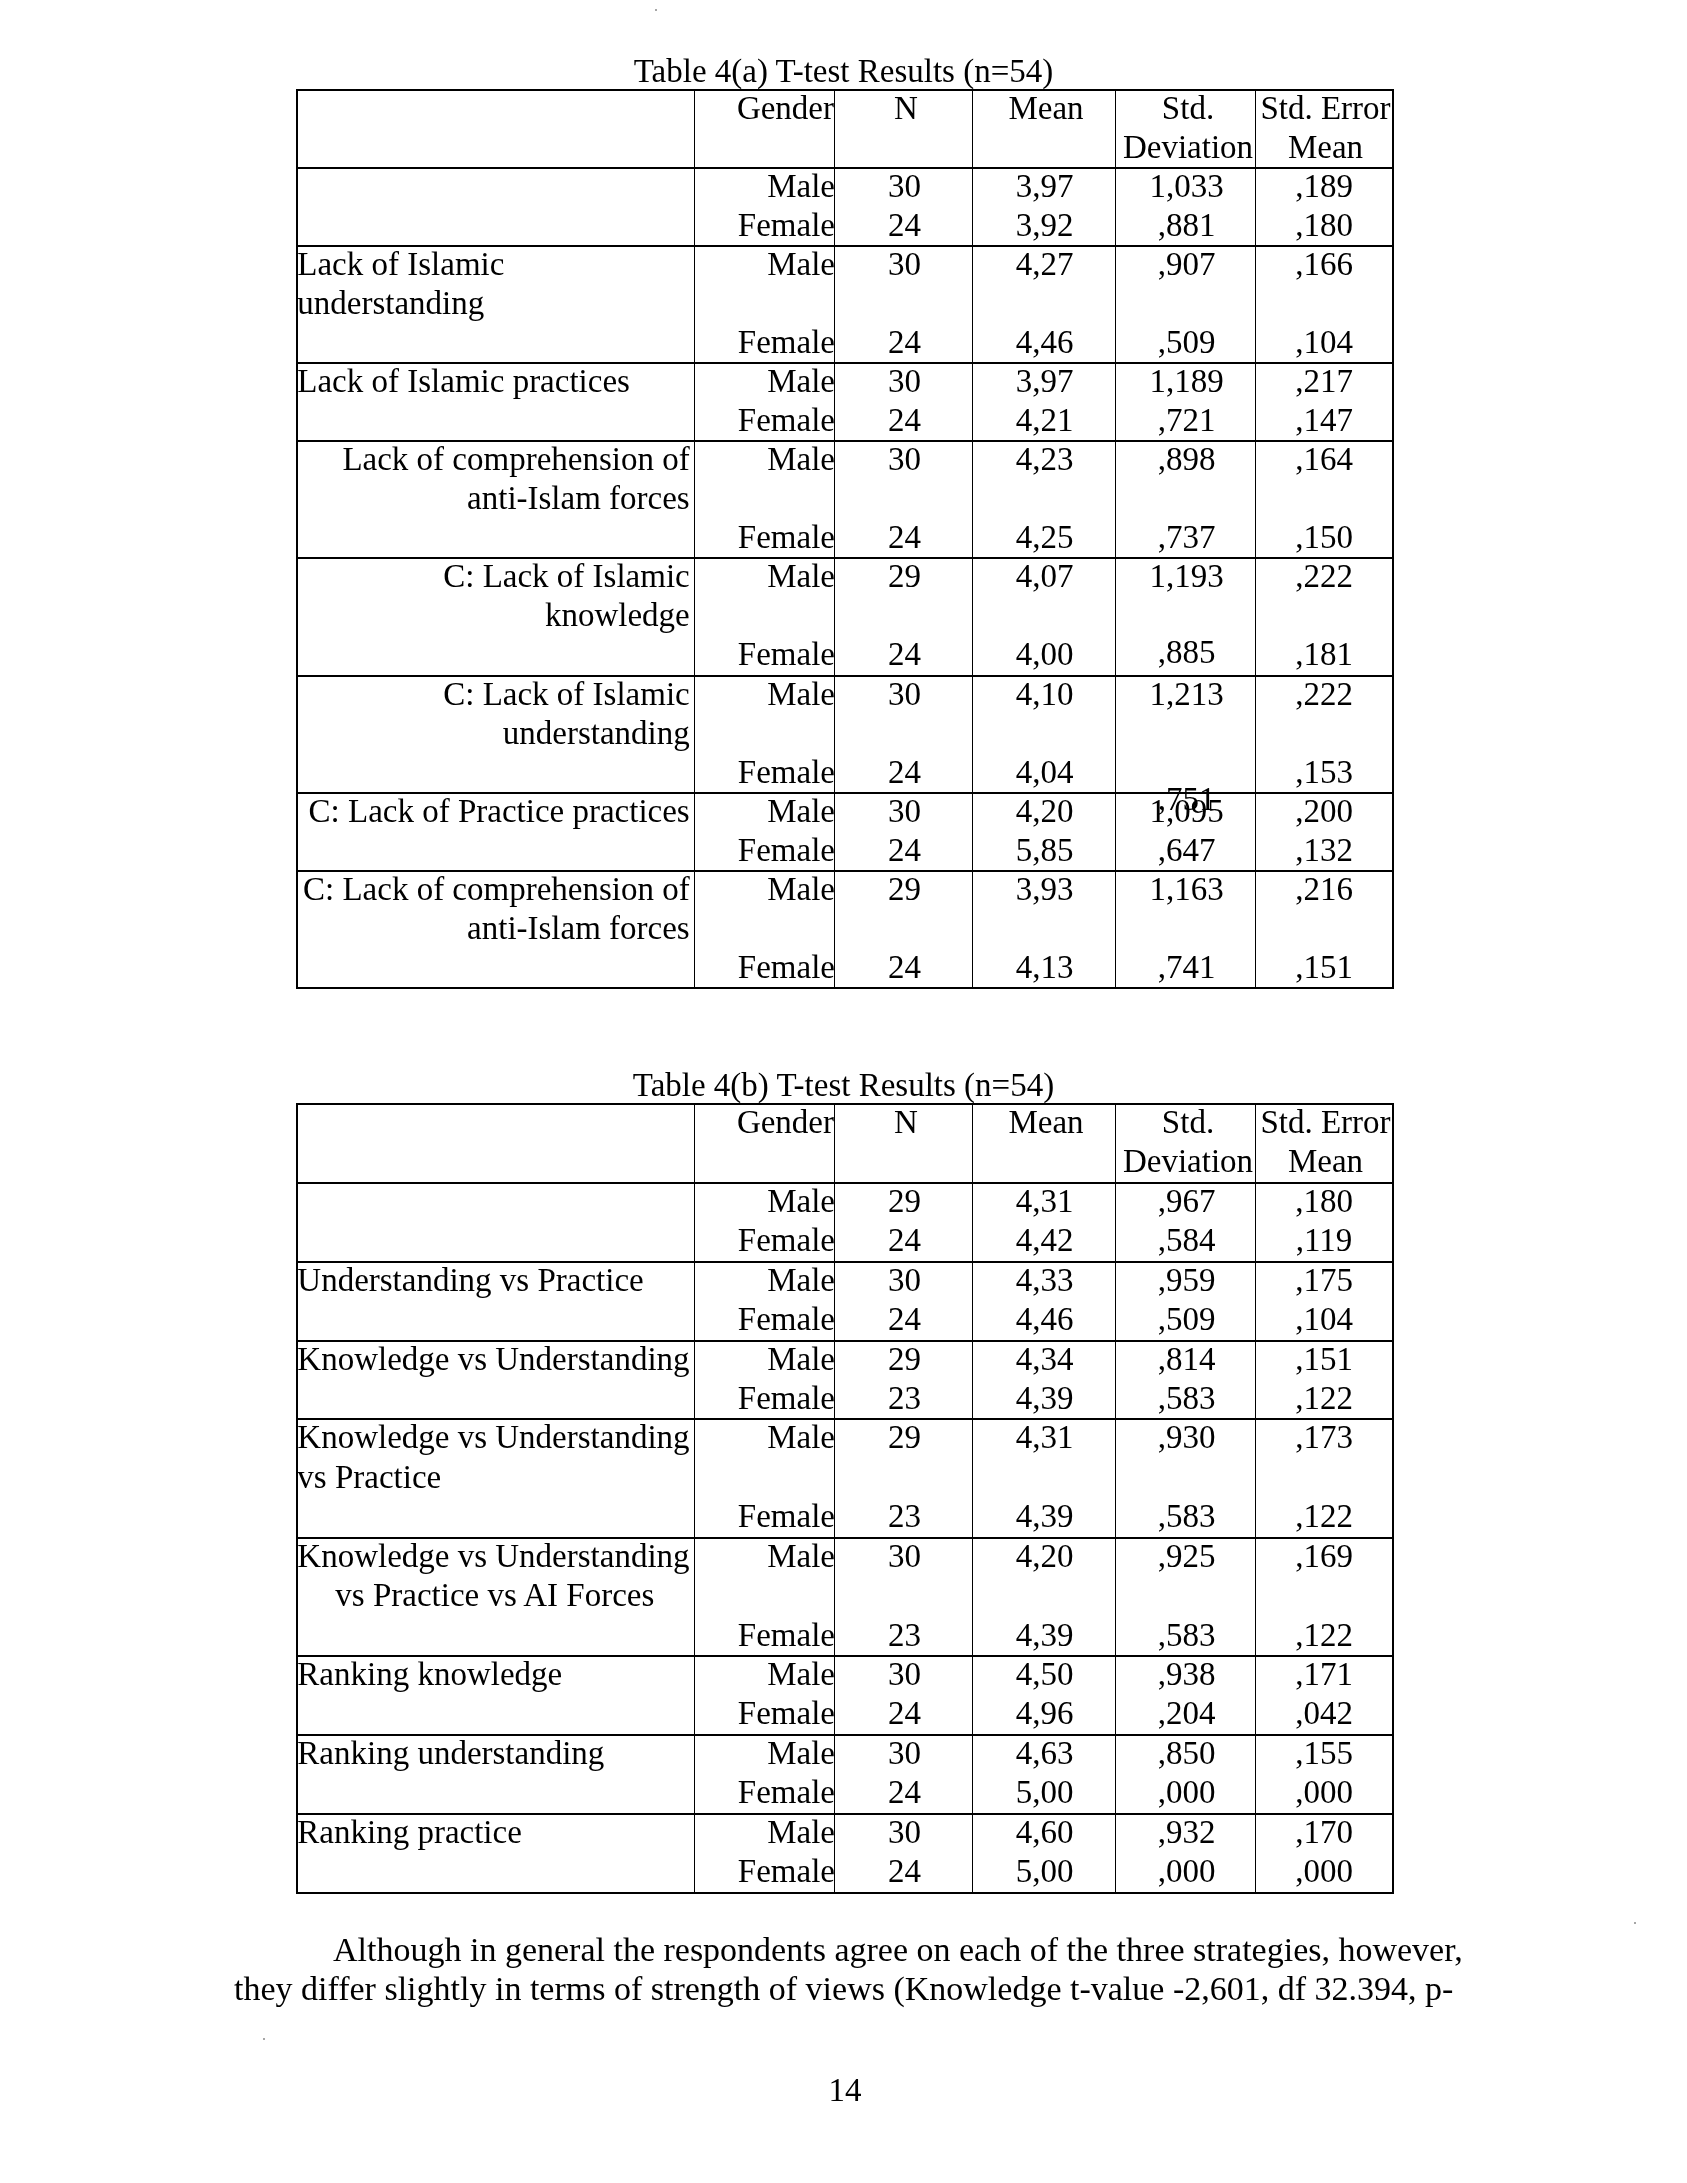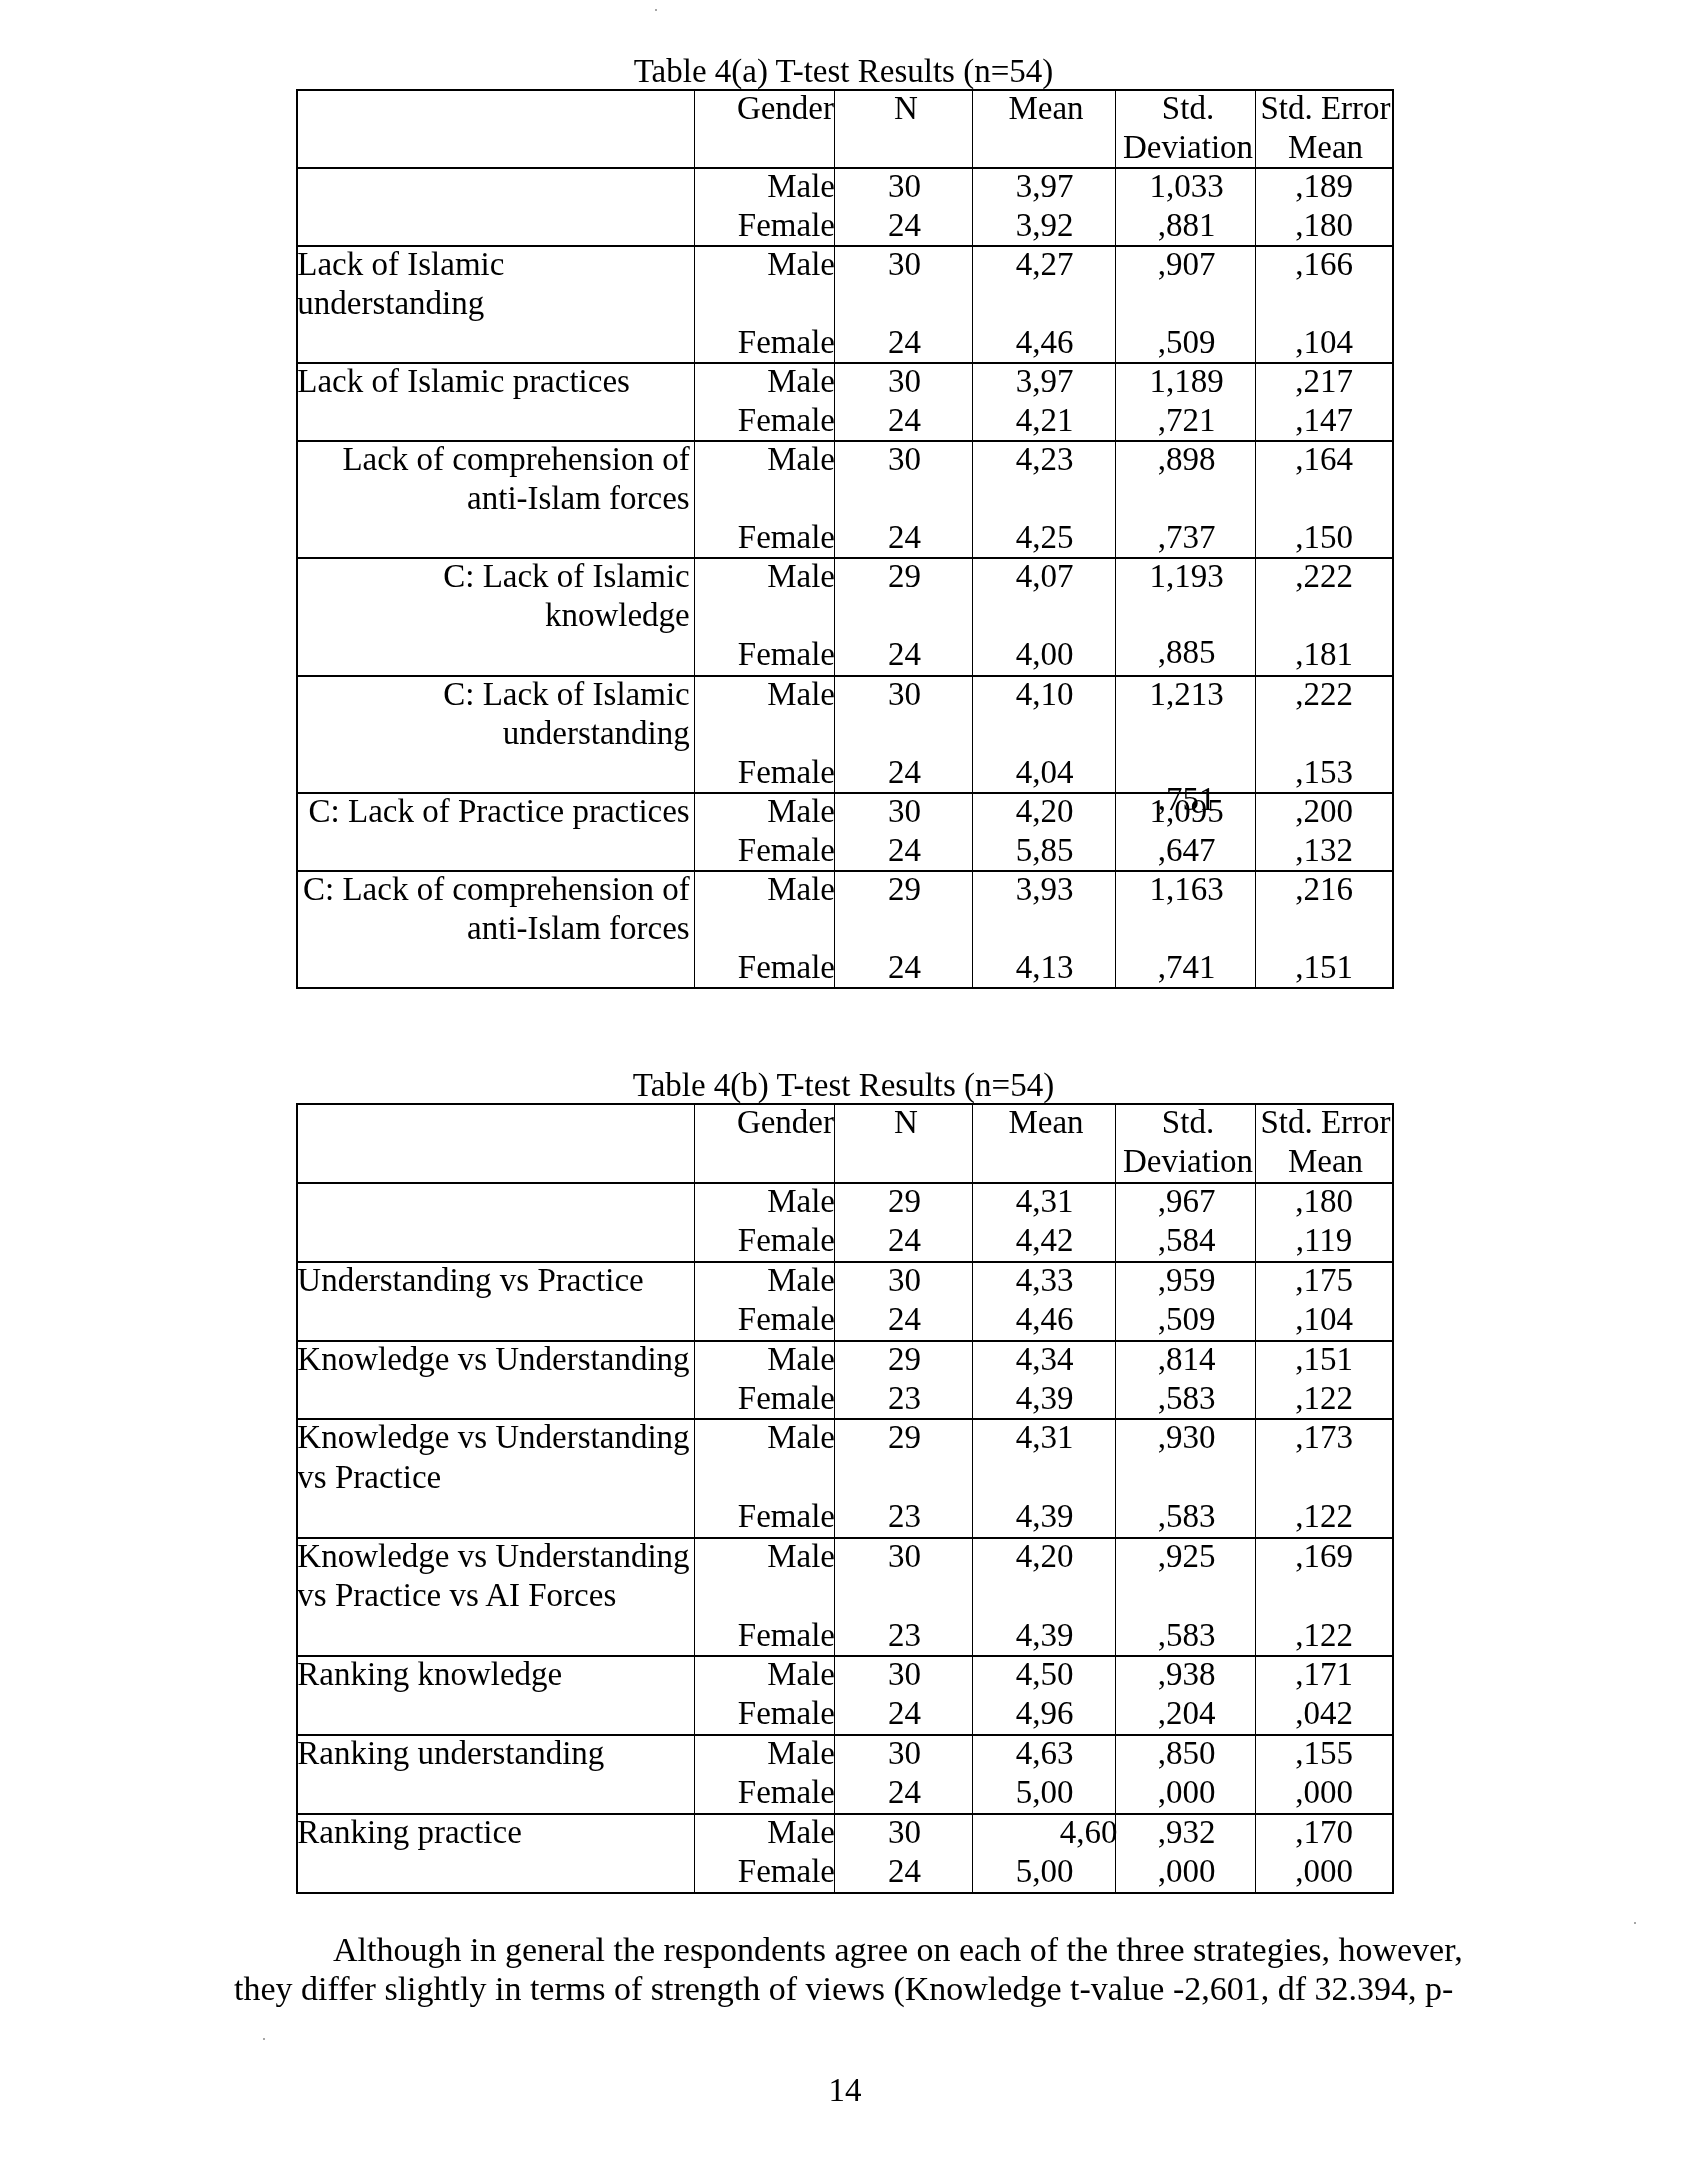--- a/index.html
+++ b/index.html
@@ -194,21 +194,21 @@
     <div class="cell c" style="left:676px; width:141px; top:313px;">4,31</div>
     <div class="cell c" style="left:820px; width:137px; top:313px;">,930</div>
     <div class="cell c" style="left:959px; width:134px; top:313px;">,173</div>
     <div class="cell r" style="left:399px; width:138px; top:392px;">Female</div>
     <div class="cell c" style="left:539px; width:135px; top:392px;">23</div>
     <div class="cell c" style="left:676px; width:141px; top:392px;">4,39</div>
     <div class="cell c" style="left:820px; width:137px; top:392px;">,583</div>
     <div class="cell c" style="left:959px; width:134px; top:392px;">,122</div>
     <div class="hline" style="top:432px"></div>
     <div class="cell l" style="left:-0.7px; width:395px; top:432px; padding-left:0px;box-sizing:border-box;">Knowledge vs Understanding</div>
-    <div class="cell l" style="left:-0.7px; width:395px; top:471px; padding-left:0px;box-sizing:border-box;">vs Practice vs AI Forces</div>
+    <div class="cell l" style="left:-0.7px; width:395px; top:471px; padding-left:0px;box-sizing:border-box;text-align:center;">vs Practice vs AI Forces</div>
     <div class="cell r" style="left:399px; width:138px; top:432px;">Male</div>
     <div class="cell c" style="left:539px; width:135px; top:432px;">30</div>
     <div class="cell c" style="left:676px; width:141px; top:432px;">4,20</div>
     <div class="cell c" style="left:820px; width:137px; top:432px;">,925</div>
     <div class="cell c" style="left:959px; width:134px; top:432px;">,169</div>
     <div class="cell r" style="left:399px; width:138px; top:511px;">Female</div>
     <div class="cell c" style="left:539px; width:135px; top:511px;">23</div>
     <div class="cell c" style="left:676px; width:141px; top:511px;">4,39</div>
     <div class="cell c" style="left:820px; width:137px; top:511px;">,583</div>
     <div class="cell c" style="left:959px; width:134px; top:511px;">,122</div>
@@ -233,21 +233,21 @@
     <div class="cell c" style="left:959px; width:134px; top:629px;">,155</div>
     <div class="cell r" style="left:399px; width:138px; top:668px;">Female</div>
     <div class="cell c" style="left:539px; width:135px; top:668px;">24</div>
     <div class="cell c" style="left:676px; width:141px; top:668px;">5,00</div>
     <div class="cell c" style="left:820px; width:137px; top:668px;">,000</div>
     <div class="cell c" style="left:959px; width:134px; top:668px;">,000</div>
     <div class="hline" style="top:708px"></div>
     <div class="cell l" style="left:-0.7px; width:395px; top:708px; padding-left:0px;box-sizing:border-box;">Ranking practice</div>
     <div class="cell r" style="left:399px; width:138px; top:708px;">Male</div>
     <div class="cell c" style="left:539px; width:135px; top:708px;">30</div>
-    <div class="cell c" style="left:676px; width:141px; top:708px;padding-left:44px;">4,60</div>
+    <div class="cell c" style="left:676px; width:141px; top:708px;">4,60</div>
     <div class="cell c" style="left:820px; width:137px; top:708px;">,932</div>
     <div class="cell c" style="left:959px; width:134px; top:708px;">,170</div>
     <div class="cell r" style="left:399px; width:138px; top:747px;">Female</div>
     <div class="cell c" style="left:539px; width:135px; top:747px;">24</div>
     <div class="cell c" style="left:676px; width:141px; top:747px;">5,00</div>
     <div class="cell c" style="left:820px; width:137px; top:747px;">,000</div>
     <div class="cell c" style="left:959px; width:134px; top:747px;">,000</div>
   </div>
 
 <div class="para" style="left:0; top:0;">

